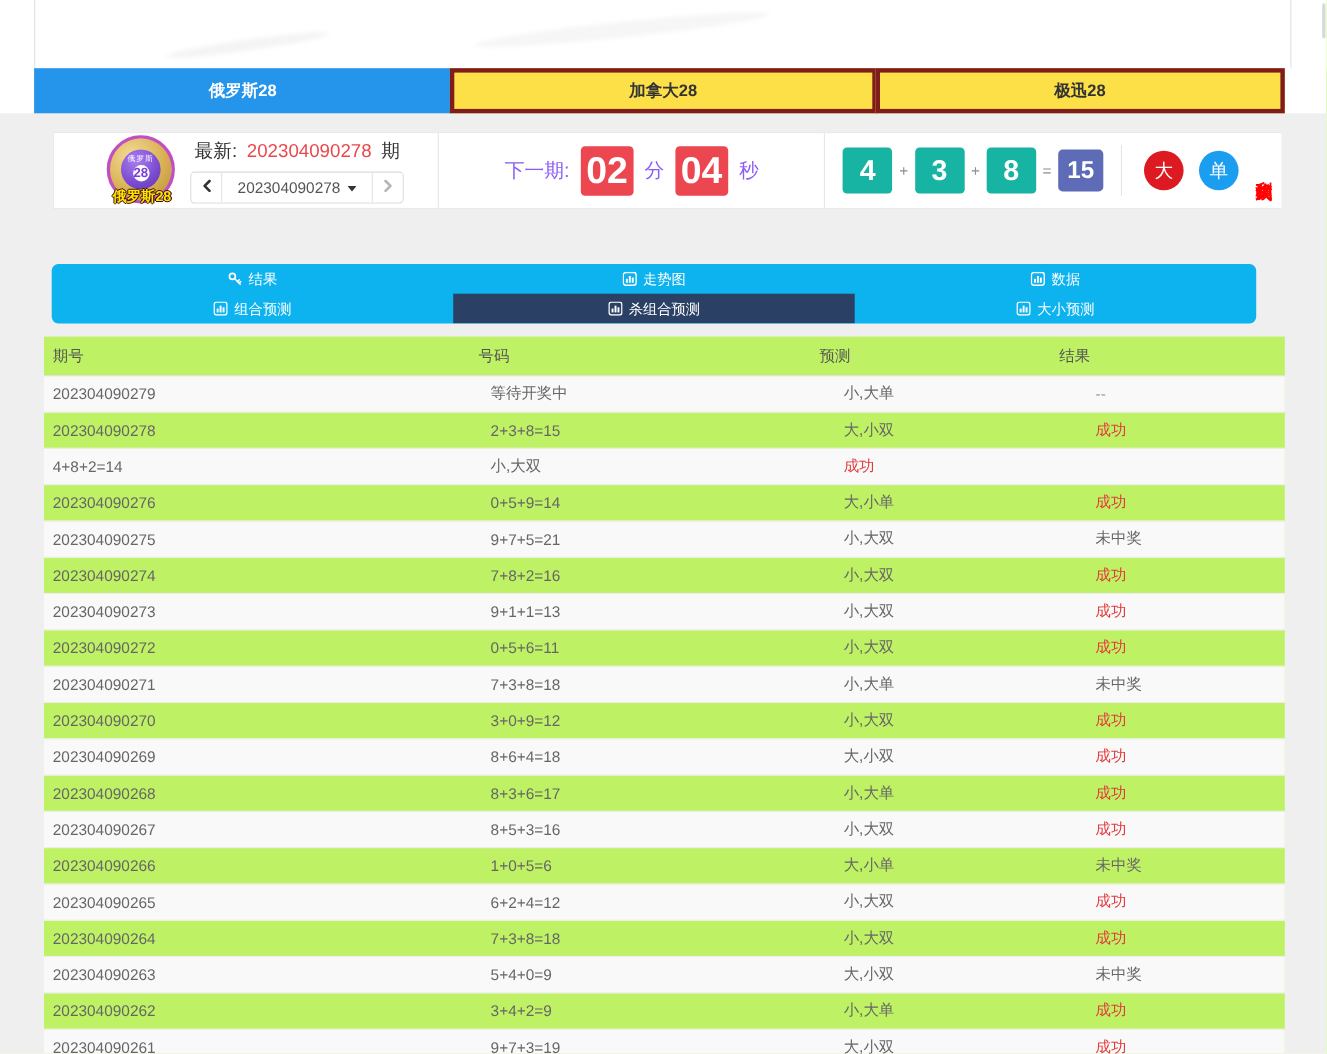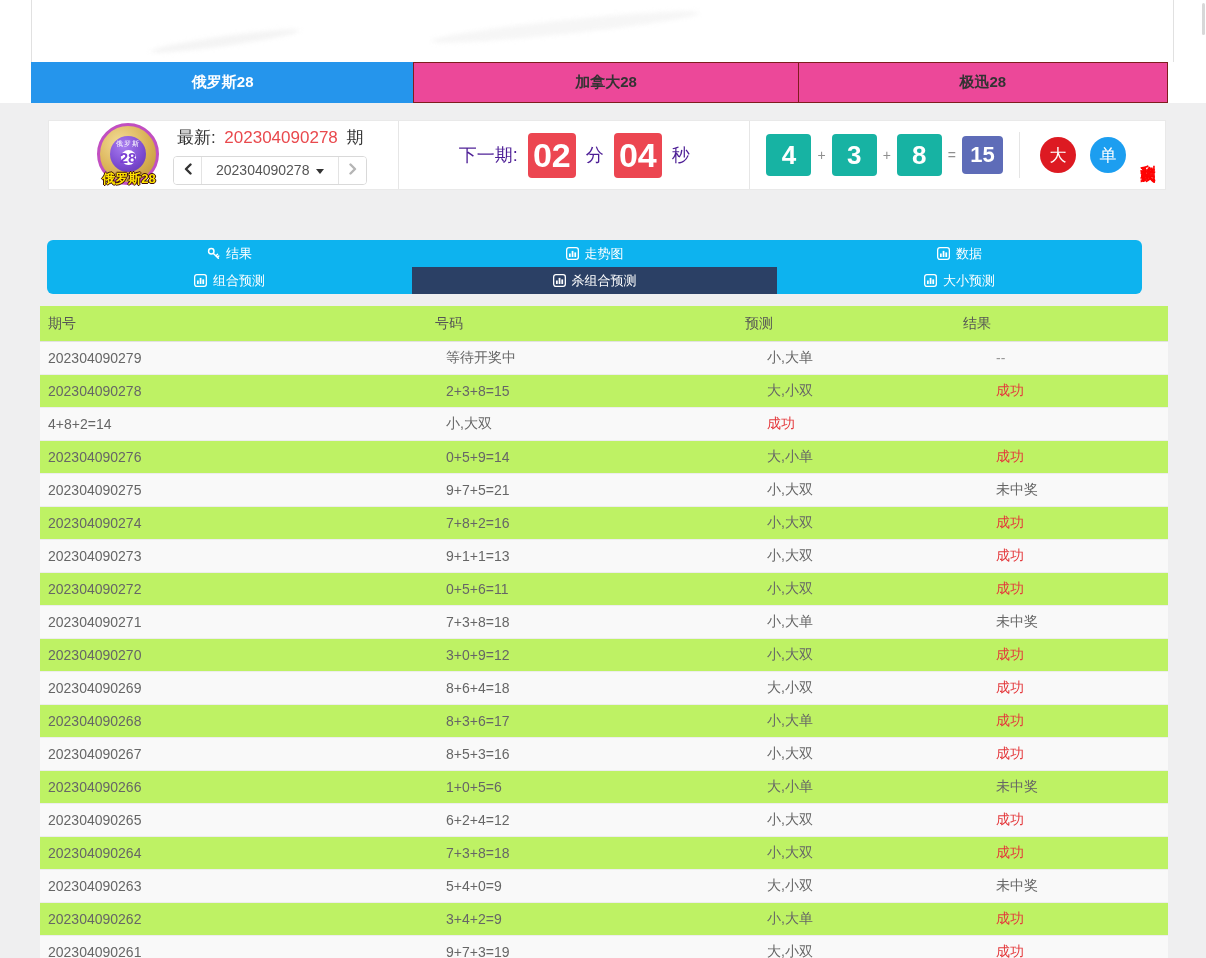--- a/index.html
+++ b/index.html
@@ -14,21 +14,21 @@
   .hairline.left { left:31px; } .hairline.right { left:1173px; }
   .smudge { position:absolute; background:#f4f4f4; border-radius:50%; filter:blur(2px); }
   .smudge.a { left:150px; top:36px; width:150px; height:10px; transform:rotate(-8deg); }
   .smudge.b { left:430px; top:20px; width:270px; height:14px; transform:rotate(-6deg); background:#f6f6f6; }
   .scrollmark { position:absolute; right:1px; top:3px; width:3px; height:32px; background:#d8d8d8; border-radius:2px; }
 
   
   .tabs { position:absolute; top:62px; left:31px; width:1137px; height:41px; display:flex; }
   .tab {
     flex:1 1 auto; display:flex; align-items:center; justify-content:center;
-    background:#ec4899; border:1px solid #7f1d1d; font-size:15px; font-weight:bold; color:#333;
+    background:#fde047; border:4px solid #7f1d1d; font-size:15px; font-weight:bold; color:#333;
     cursor:pointer; margin-left:-1px;
   }
   .tab:first-child { margin-left:0; }
   .tab.active { border:none; color:#fff; }
 
   
   .content-bg { position:absolute; top:103px; left:0; width:1206px; height:855px; background:#efeff0; }
 
   
   .card {
@@ -48,21 +48,21 @@
     display:flex; align-items:center; justify-content:center; overflow:hidden;
   }
   .logo-ball {
     width:36px; height:36px; border-radius:50%;
     background:radial-gradient(circle at 38% 28%, #a97ef0, #7b4ad0 60%, #5e34a8);
     position:relative; display:flex; align-items:center; justify-content:center;
   }
   .logo-curve { position:absolute; top:3px; left:0; right:0; text-align:center; font-size:7px; color:#fff; letter-spacing:1px; }
   .logo-ball-num {
     width:15px; height:15px; border-radius:50%; background:#fff; color:#7b3fd4;
-    font-size:15px; font-weight:bold; display:flex; align-items:center; justify-content:center; margin-top:6px;
+    font-size:12px; font-weight:bold; display:flex; align-items:center; justify-content:center; margin-top:6px;
   }
   .logo-label {
     position:absolute; left:-6px; right:-6px; bottom:-1px; text-align:center;
     font-size:13px; font-weight:bold; color:#ffe400;
     text-shadow:-1px 0 #3a0b0b, 1px 0 #3a0b0b, 0 -1px #3a0b0b, 0 1px #3a0b0b;
     white-space:nowrap;
   }
 
   .latest-block { margin-left:12px;text-align:center; }
   .latest-line { font-size:17px; color:#333; white-space:nowrap; }
@@ -73,21 +73,21 @@
   }
   .pager-btn { width:27px; display:flex; align-items:center; justify-content:center; cursor:pointer; background:#fff; border:none; }
   .pager-mid {
     display:flex; align-items:center; justify-content:center; gap:7px; padding:0 14px;
     border-left:1px solid #e3e3e3; border-right:1px solid #e3e3e3;
     font-size:14px; color:#555; cursor:pointer; background:#fff;
   }
   .caret-down { width:0; height:0; border-left:4px solid transparent; border-right:4px solid transparent; border-top:5px solid #333; margin-top:2px; }
 
   
-  .cd-label, .cd-unit { font-size:18px; color:#4c1d95; }
+  .cd-label, .cd-unit { font-size:18px; color:#8b5cf6; }
   .cd-box {
     width:48px; height:45px; border-radius:4px; color:#fff;
     font-size:34px; font-weight:bold; display:flex; align-items:center; justify-content:center;
     margin:0 10px;
   }
 
   
   .numbox {
     width:45px; height:42px; border-radius:4px; color:#fff; font-size:26px; font-weight:bold;
     display:flex; align-items:center; justify-content:center; flex:0 0 auto;

